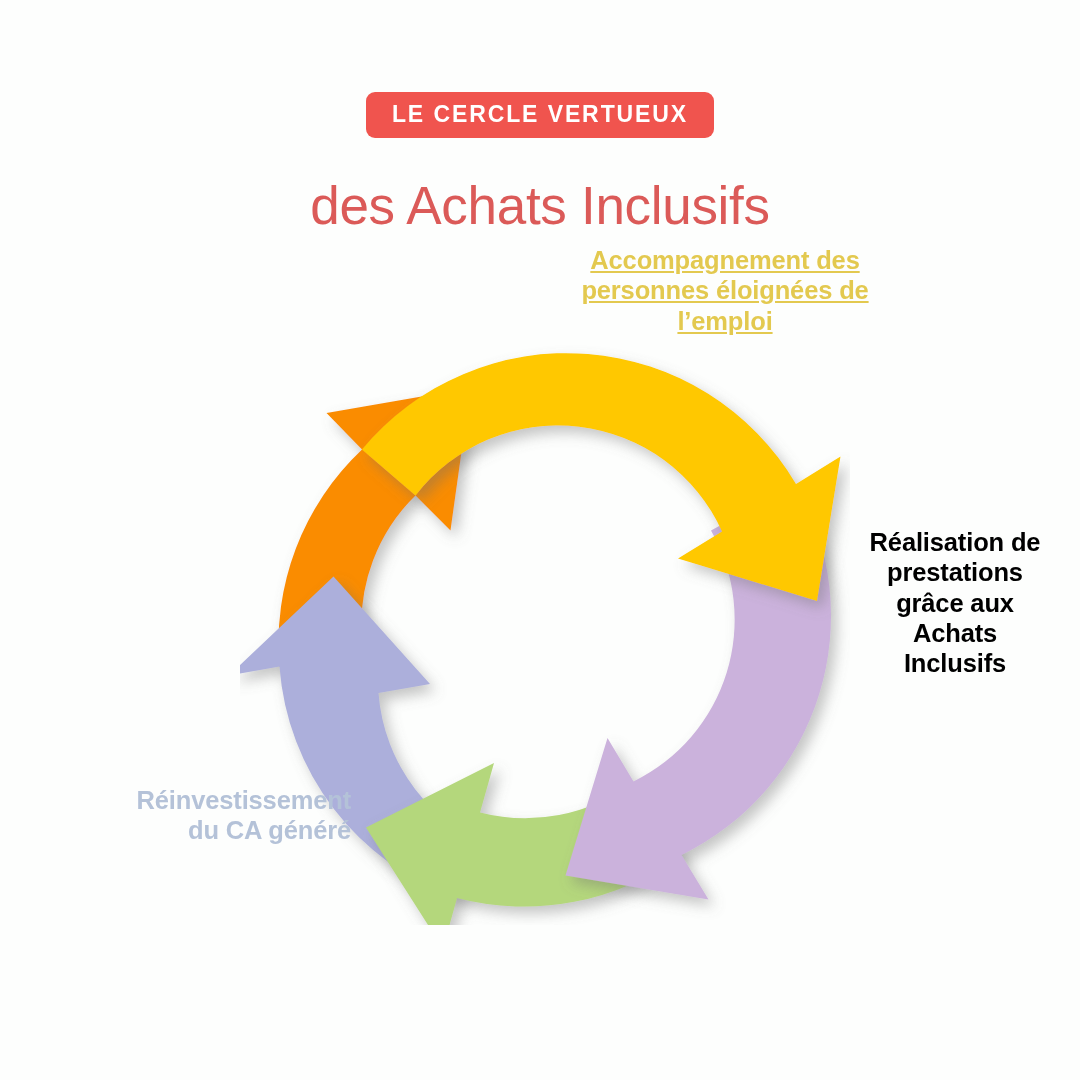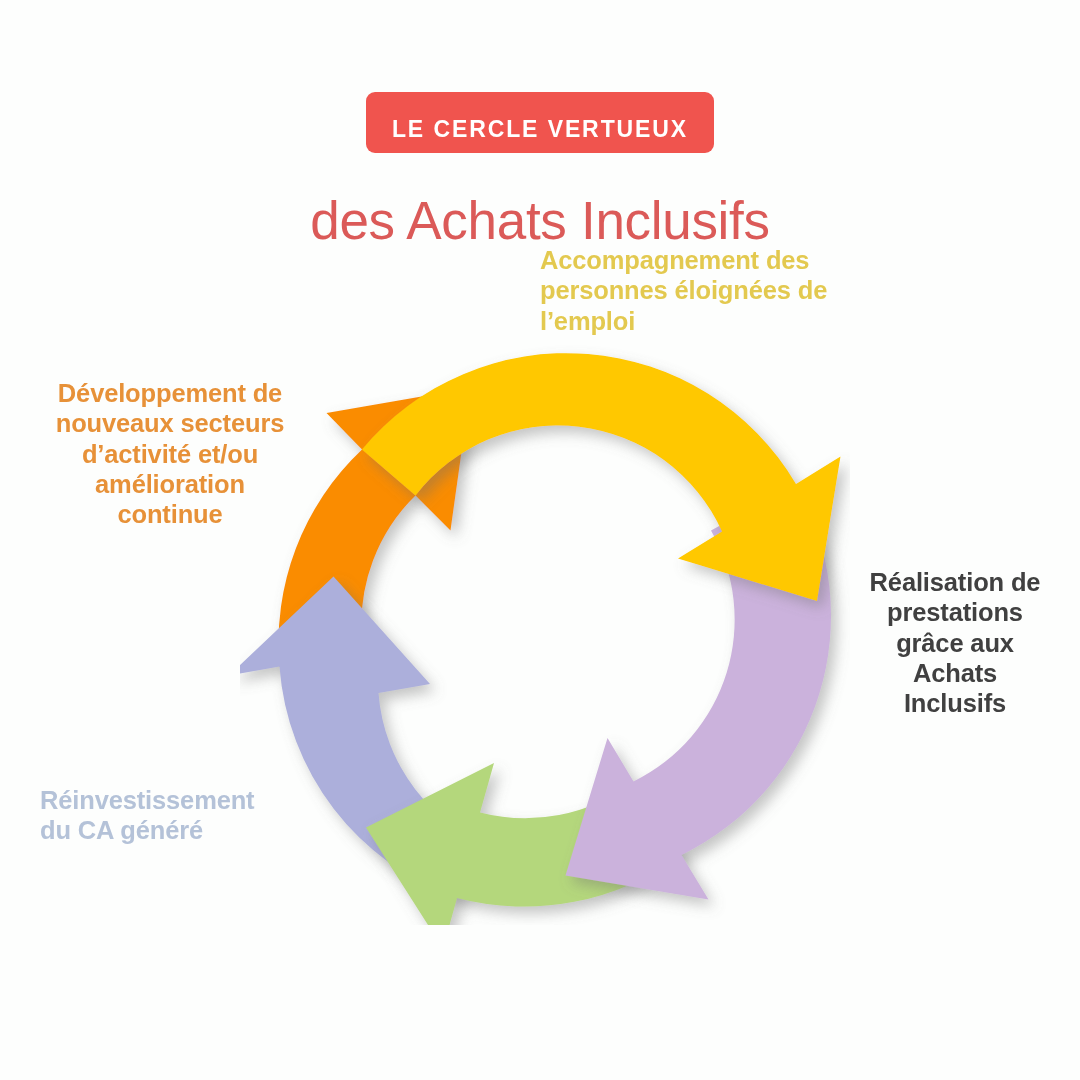--- a/index.html
+++ b/index.html
@@ -24,21 +24,21 @@
     text-align: center;
     padding-top: 92px;
   }
   #badge {
     display: inline-block;
     background: #f0544e;
     color: #ffffff;
     font-size: 23px;
     font-weight: 600;
     letter-spacing: 1.9px;
-    padding: 26px 26px 12px 26px;
+    padding: 11px 26px 12px 26px;
     border-radius: 9px;
     line-height: 1;
     white-space: nowrap;
   }
   #title {
     margin-top: 39px;
     color: #db5a58;
     font-size: 53px;
     font-weight: 400;
     letter-spacing: -0.3px;
@@ -68,42 +68,43 @@
     font-size: 25.5px;
     font-weight: 700;
     line-height: 1.19;
     letter-spacing: -0.15px;
     white-space: pre-line;
   }
   #label-accompagnement {
     top: 245px;
     left: 540px;
     width: 370px;
-    text-align: left;
+    text-align: center;
     color: #e3c94f;
+    text-decoration: underline;
   }
   #label-realisation {
     top: 527px;
     left: 840px;
     width: 230px;
     text-align: center;
     color: #a8adc4;
   }
   #label-hausse {
     top: 890px;
     left: 562px;
     width: 345px;
     text-align: center;
     color: #a8c88c;
   }
   #label-reinvestissement {
     top: 785px;
-    left: 40px;
+    left: 31px;
     width: 320px;
-    text-align: left;
+    text-align: right;
     color: #b4c2d8;
   }
   #label-developpement {
     top: 378px;
     left: 10px;
     width: 320px;
     text-align: center;
     color: #e79138;
   }
 </style>
@@ -171,28 +172,23 @@
             L 438.0 243.5
             L 482.0 216.5
             A 180 180 0 0 0 175.5 180.5
             Z" fill="#FFC800"></path>
   </svg>
 
   <div class="label" id="label-accompagnement" style="color: rgb(227, 201, 79);">Accompagnement des
 personnes éloignées de
 l’emploi</div>
 
-  <div class="label" id="label-realisation" style="color: #404040; margin-top: 40px;">Réalisation de
+  <div class="label" id="label-realisation" style="color: #000000;">Réalisation de
 prestations
 grâce aux
 Achats
 Inclusifs</div>
 
 
   <div class="label" id="label-reinvestissement" style="color: rgb(180, 194, 216);">Réinvestissement
 du CA généré</div>
 
-  <div class="label" id="label-developpement" style="color: rgb(231, 145, 56);">Développement de
-nouveaux secteurs
-d’activité et/ou
-amélioration
-continue</div>
 </div>
 
 </body></html>

